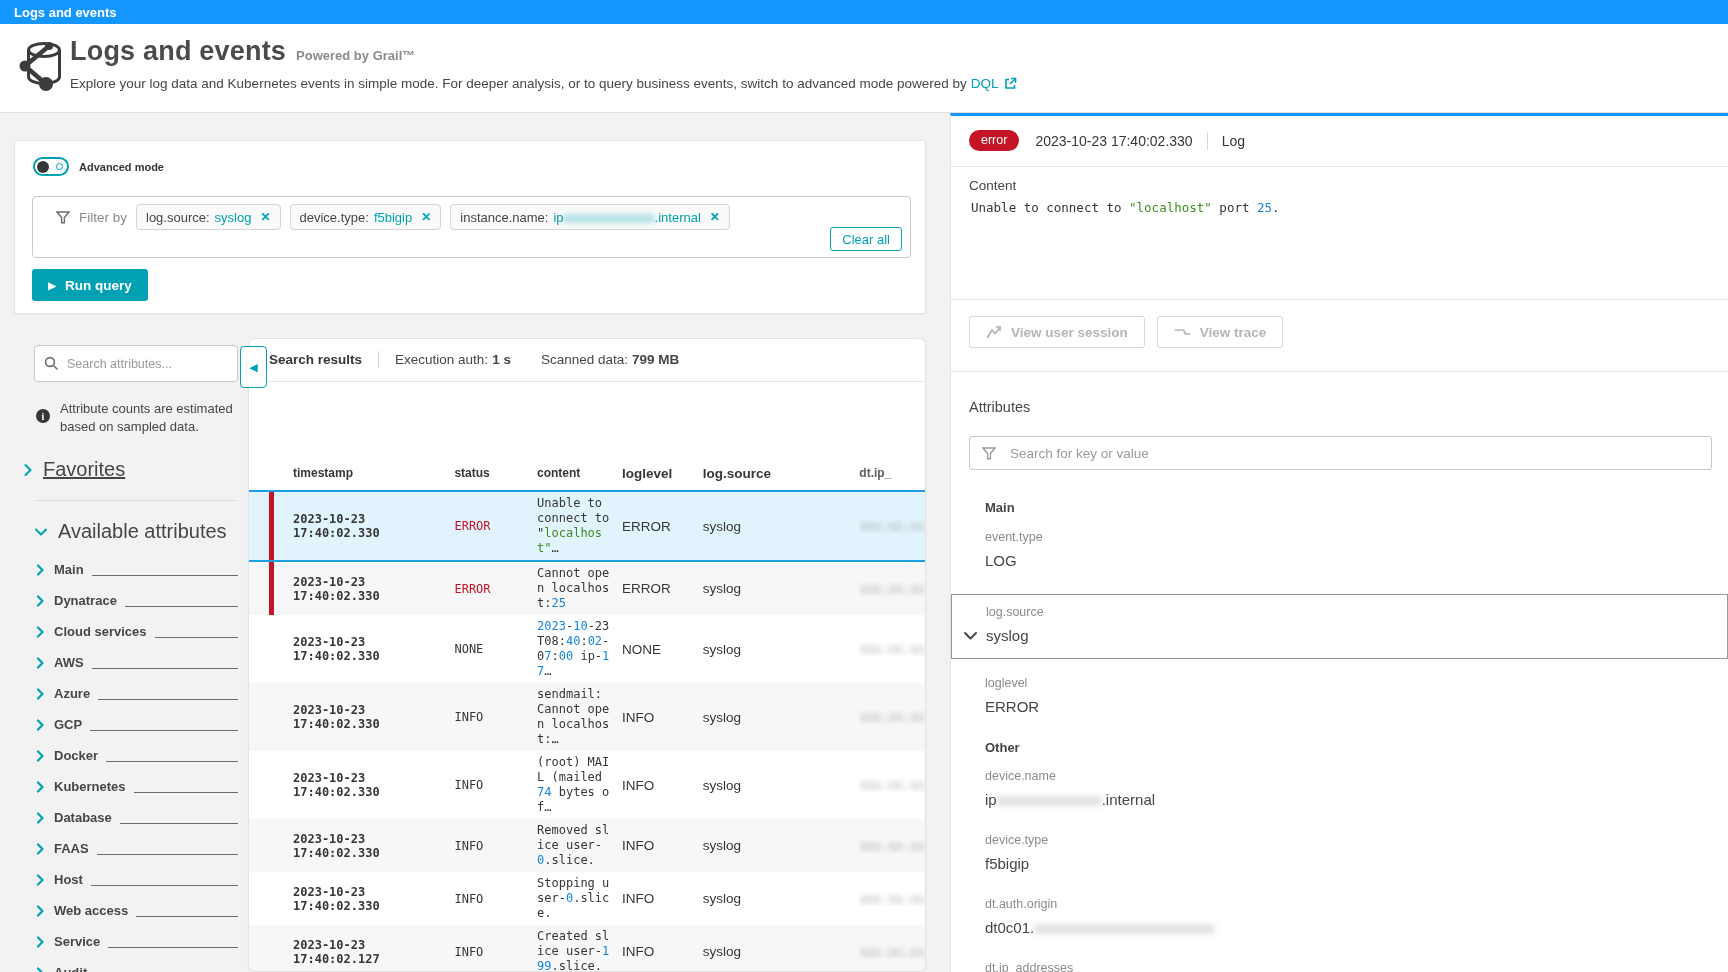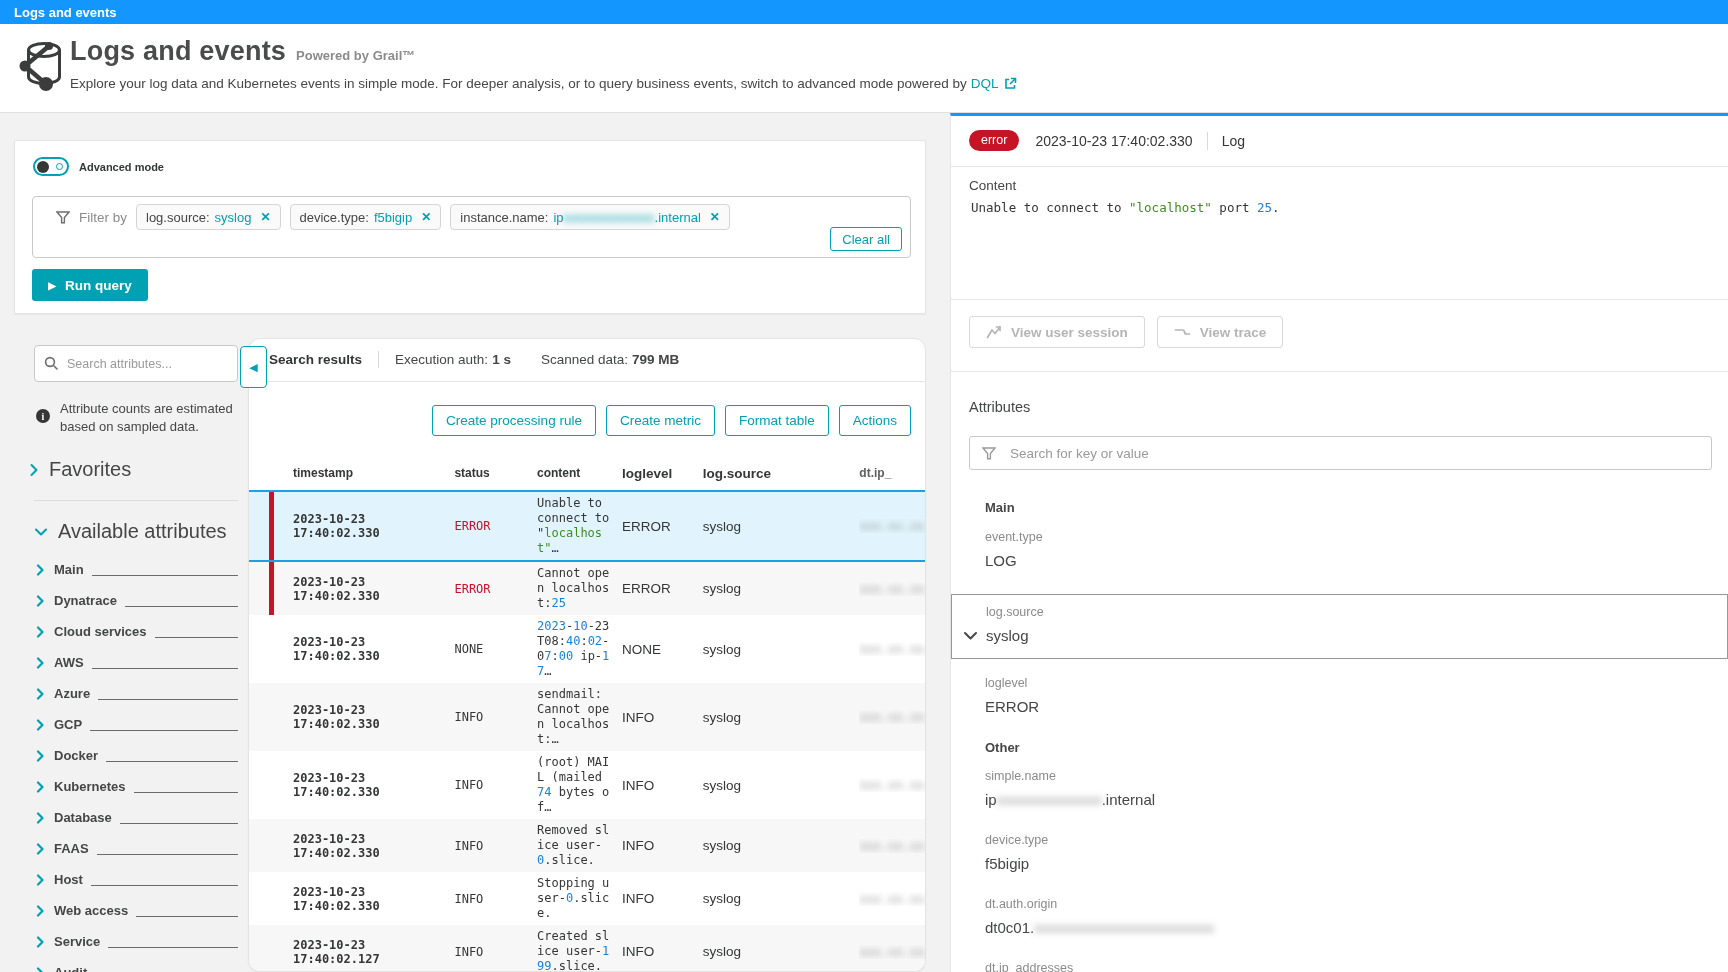--- a/index.html
+++ b/index.html
@@ -45,30 +45,30 @@
   #sidebar { position:absolute; left:0; top:314px; width:248px; bottom:0;margin-left:20px; }
   .side-search { position:absolute; left:14px; top:31px; width:204px; height:37px; border:1px solid #c9c9c9; border-radius:4px; background:#fff; display:flex; align-items:center; padding:0 9px; }
   .side-search input { border:none; outline:none; flex:1; margin-left:8px; font-size:12.5px; font-family:inherit; color:#454646; background:transparent; }
   .side-search input::placeholder { color:#9a9a9a; }
   #collapsebtn { position:absolute; left:240px; top:346px; width:27px; height:42px; background:#fff; border:1.5px solid #00a1b2; border-radius:4px; color:#00a1b2; font-size:11px; cursor:pointer; z-index:6; display:flex; align-items:center; justify-content:center; }
   .side-note { position:absolute; left:16px; top:86px; display:flex; }
   .side-note .i { width:14px; height:14px; border-radius:50%; background:#353636; color:#fff; font-size:10px; font-weight:bold; font-family:"Liberation Serif",serif; display:flex; align-items:center; justify-content:center; margin-top:9px; flex:none; }
   .side-note .txt { margin-left:10px; font-size:13px; line-height:18px; color:#454646; }
   .side-sec { position:absolute; display:flex; align-items:center; cursor:pointer; }
   .side-sec .lbl { font-size:20px; color:#454646; margin-left:10px; }
-  #fav { left:9px; top:144px; }
+  #fav { left:3px; top:144px;text-decoration:underline; }
   #avail { left:14px; top:206px; }
   .side-div { position:absolute; left:14px; top:186px; width:204px; border-top:1px solid #dcdcdc; }
   #side-groups { position:absolute; left:16px; top:240px; width:204px; }
   .side-group { height:31px; display:flex; align-items:center; cursor:pointer; }
   .side-group .lbl { font-size:13px; font-weight:bold; color:#454646; margin-left:9px; }
   .side-group .line { flex:1; margin-left:8px; margin-right:2px; border-bottom:1px solid #6b6b6b; height:12px; }
 
   
-  #resultscard { position:absolute; left:248px; top:338px; width:678px; height:634px; background:#fff; border:1px solid #e3e3e3; border-radius:12px; box-shadow:0 1px 2px rgba(0,0,0,.05); overflow:hidden; }
+  #resultscard { position:absolute; left:248px; top:338px; width:678px; height:634px; background:#fff; border:1px solid #e3e3e3; border-radius:7px; box-shadow:0 1px 2px rgba(0,0,0,.05); overflow:hidden; }
   .rtitle { position:absolute; left:20px; top:12px; display:flex; align-items:center; font-size:13.5px; color:#454646; }
   .rtitle .name { font-weight:bold; color:#353636; }
   .rtitle .vsep { width:1px; height:17px; background:#d8d8d8; margin:0 16px; }
   .rtitle .pair { margin-right:30px; }
   .rtitle b { margin-left:4px; }
   .rdiv { position:absolute; left:0; top:42px; width:100%; border-top:1px solid #e6e6e6; }
   #toolbar { position:absolute; right:14px; top:66px; display:flex; gap:10px; }
   .btn-t { height:31px; padding:0 13px; background:#fff; border:1px solid #00a1b2; border-radius:3px; color:#00a1b2; font-size:13.5px; font-family:inherit; cursor:pointer; white-space:nowrap; }
 
   .trow, #thead { display:flex; padding-left:44px; align-items:center; }
@@ -375,26 +375,20 @@
     <span class="name">Search results</span>
     <span class="vsep"></span>
     <span class="pair">
       <span>Execution auth:</span><b>1 s</b>
     </span>
     <span class="pair">
       <span>Scanned data:</span><b>799 MB</b>
     </span>
   </div>
   <div class="rdiv"></div>
-  <div id="toolbar">
-      <button class="btn-t">Create processing rule</button>
-      <button class="btn-t">Create metric</button>
-      <button class="btn-t">Format table</button>
-      <button class="btn-t">Actions</button>
-    </div>
   <div id="thead">
       <div class="hc c-ts">
         <span>timestamp</span>
         <span class="sort"></span>
       </div>
       <div class="hc c-status">
         <span>status</span>
       </div>
       <div class="hc c-content">
         <span>content</span>
@@ -533,21 +527,21 @@
         </span>
         <div class="attr-key">log.source</div>
         <div class="attr-val"><span>syslog</span></div>
       </div>
       <div class="attr-item">
         <div class="attr-key">loglevel</div>
         <div class="attr-val"><span>ERROR</span></div>
       </div>
       <div class="attr-group-title g1">Other</div>
       <div class="attr-item">
-        <div class="attr-key">simple.name</div>
+        <div class="attr-key">device.name</div>
         <div class="attr-val"><span>ip</span><span class="blurred">xxxxxxxxxxxxxx</span><span>.internal</span></div>
       </div>
       <div class="attr-item">
         <div class="attr-key">device.type</div>
         <div class="attr-val"><span>f5bigip</span></div>
       </div>
       <div class="attr-item">
         <div class="attr-key">dt.auth.origin</div>
         <div class="attr-val"><span>dt0c01.</span><span class="blurred">xxxxxxxxxxxxxxxxxxxxxxxx</span></div>
       </div>

